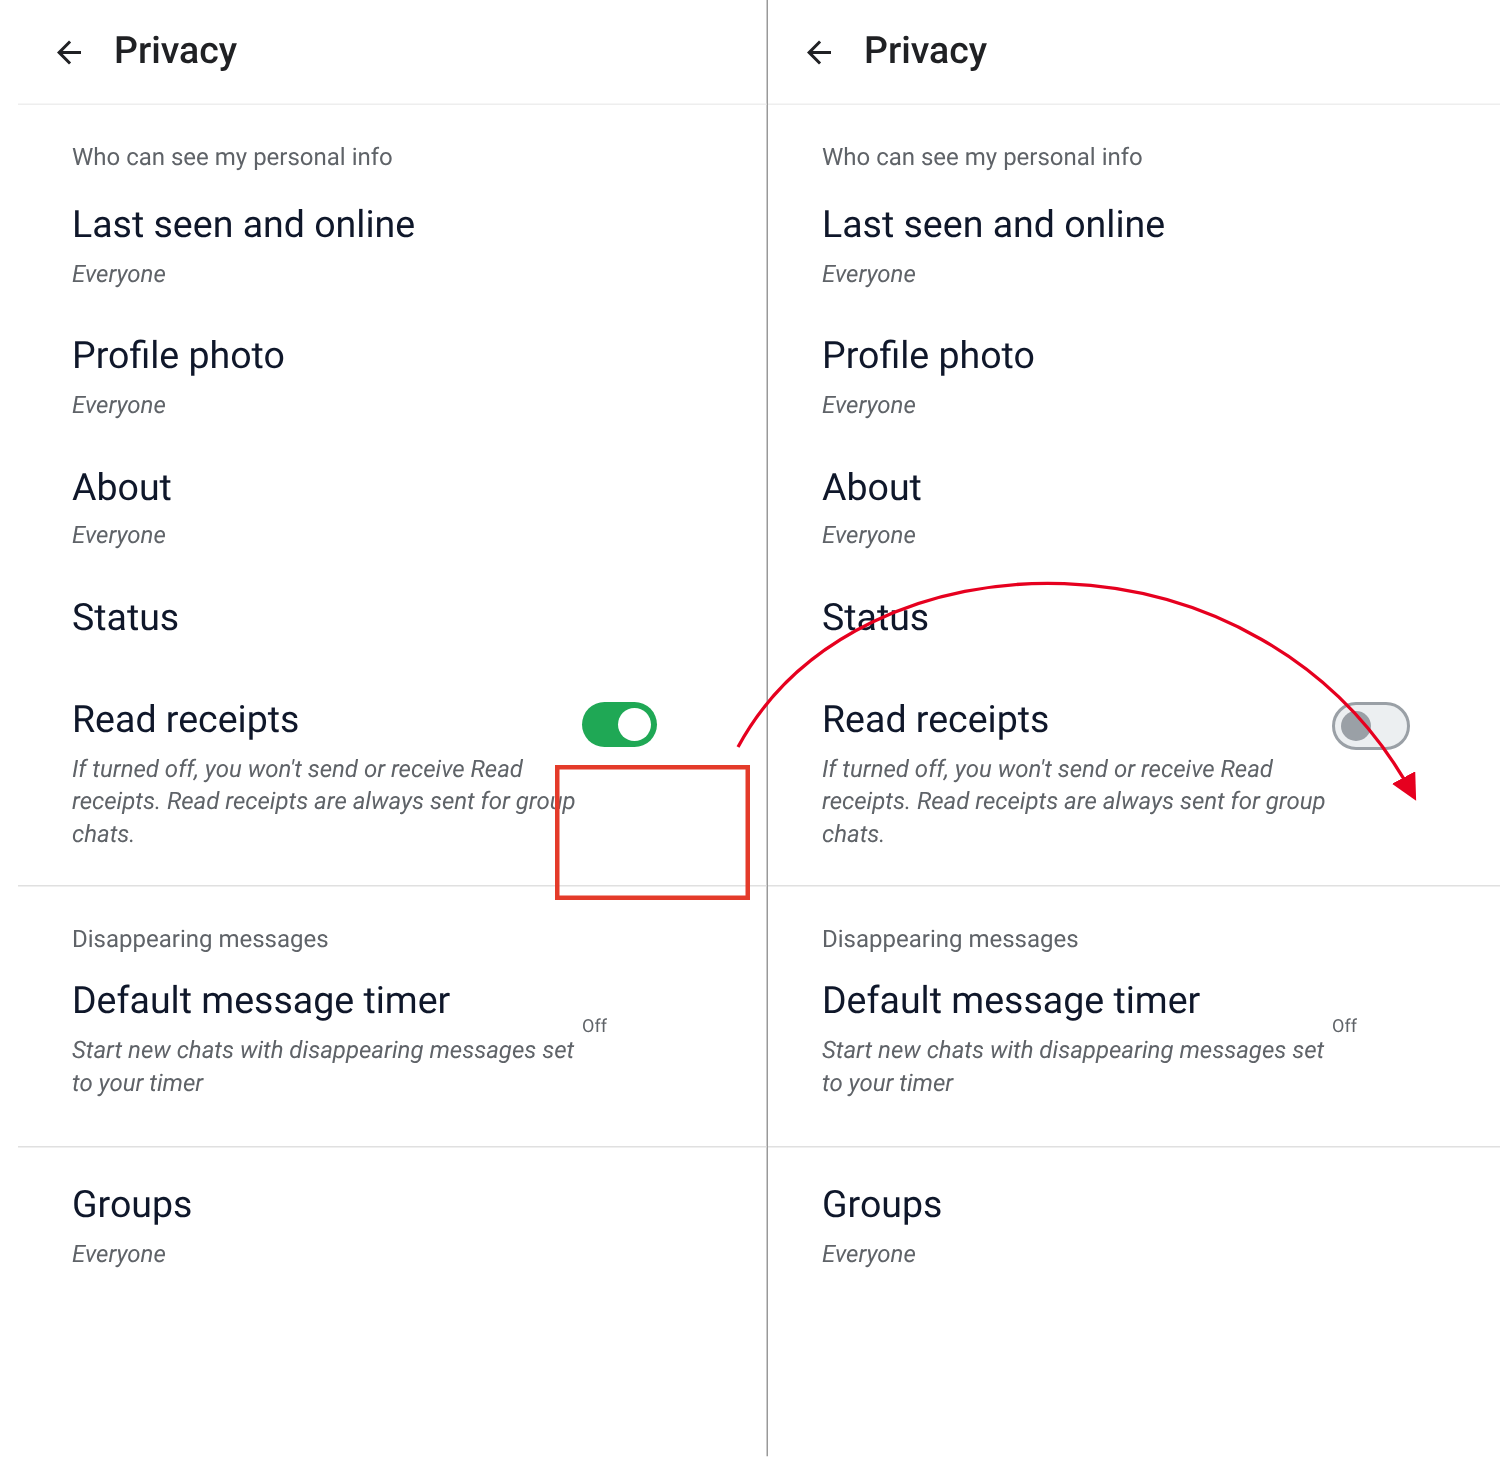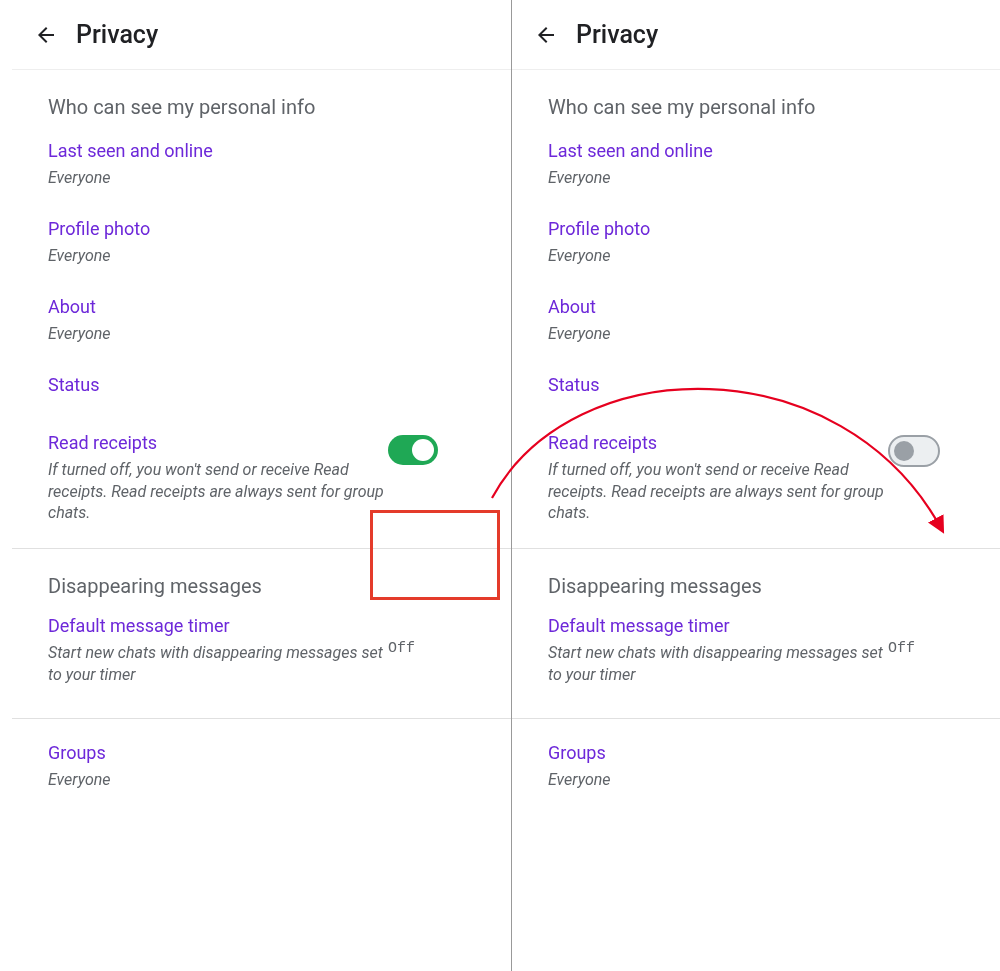--- a/index.html
+++ b/index.html
@@ -43,51 +43,50 @@
     justify-content: center;
     margin-right: 8px;
   }
   .back svg { width: 24px; height: 24px; }
   .title {
     font-size: 25px;
     font-weight: 500;
     color: #202124;
   }
   .section-label {
-    font-size: 20px;
+    font-size: 16px;
     color: #5f6368;
     padding: 25px 36px 6px 36px;
   }
   .row {
     padding: 14px 36px 14px 36px;
   }
   .row .primary {
-    font-size: 18px;
-    color: #6d28d9;
+    font-size: 25px;
+    color: #0f172a;
     line-height: 1.35;
   }
   .row .secondary {
     font-size: 16px;
     color: #5f6368;
     margin-top: 4px;
     line-height: 1.35;
     max-width: 340px;
     font-style: italic;
   }
   .row.with-side {
     display: flex;
     align-items: center;
     justify-content: flex-start;
   }
   .row.with-side .texts { max-width: 340px; }
   .side-value {
-    font-size: 15px;
+    font-size: 12px;
     color: #5f6368;
     padding-right: 6px;
-    font-family: Liberation Mono, monospace;
   }
   .divider {
     height: 1px;
     background: #e0e0e0;
     margin: 10px 0 0 0;
   }
   
   .toggle {
     width: 50px;
     height: 30px;

